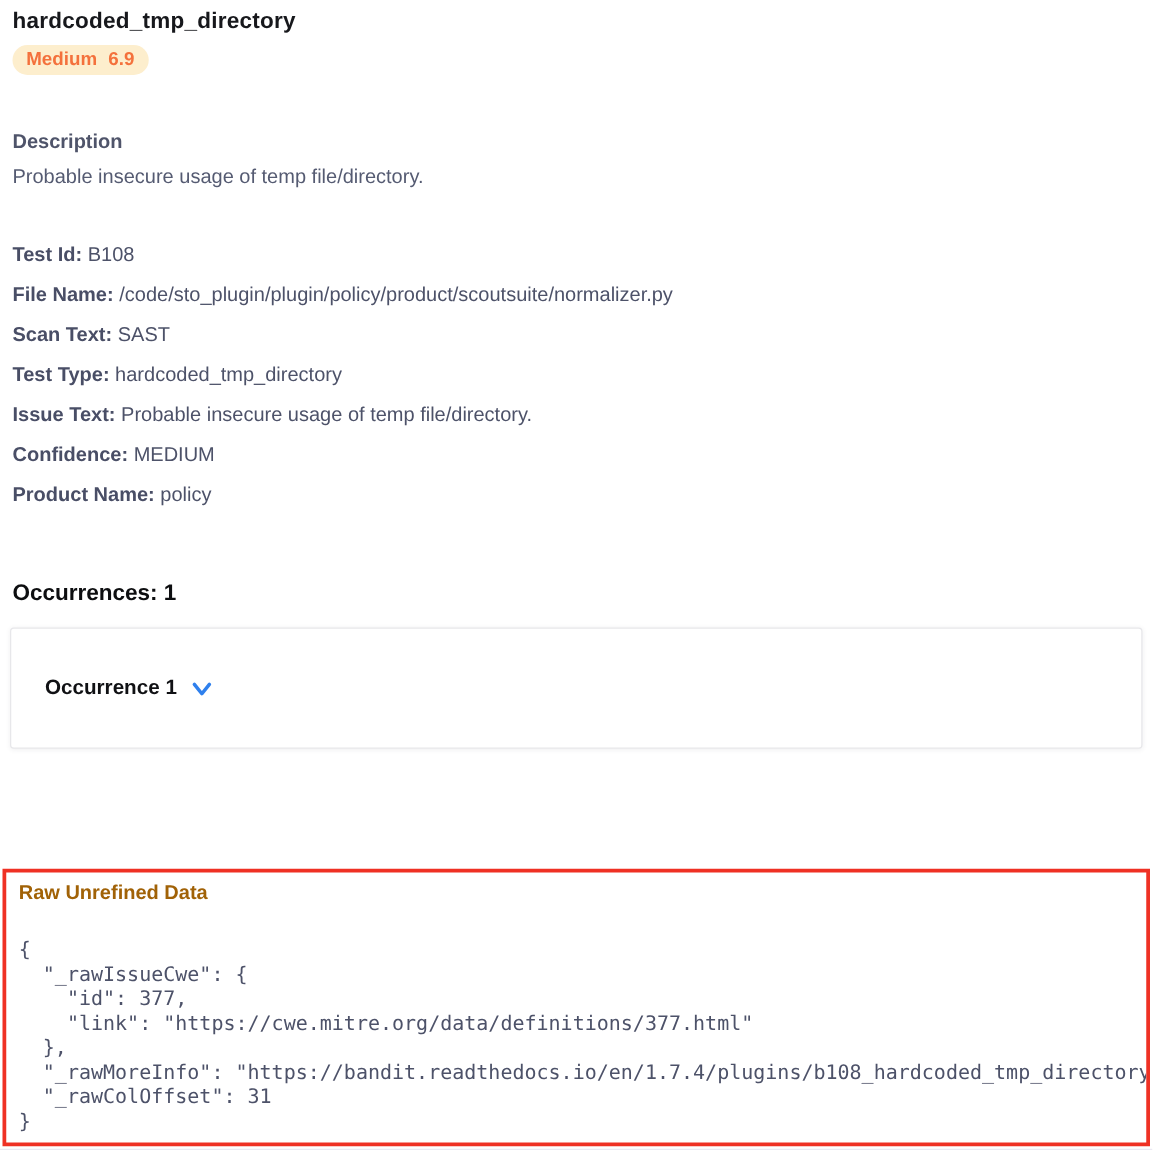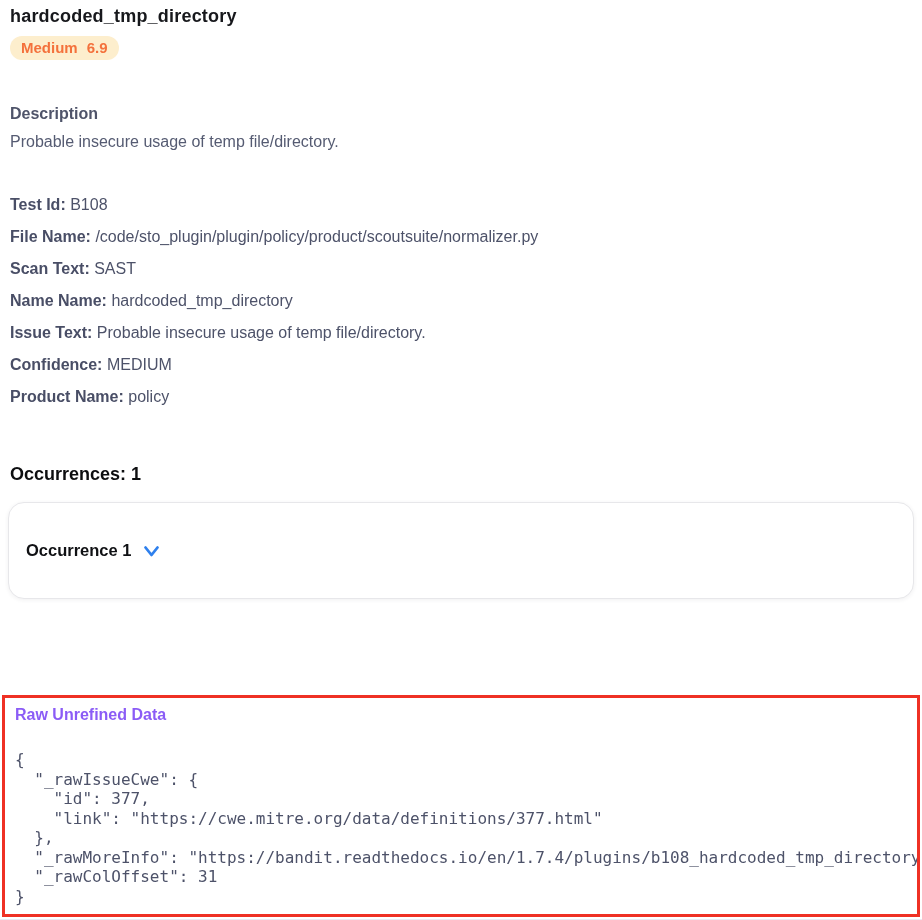--- a/index.html
+++ b/index.html
@@ -52,25 +52,25 @@
     margin: 51px 0 0 10px;
     font-size: 18px;
     font-weight: bold;
     color: #0d0e10;
   }
 
   .occurrence-card {
     margin: 17px 8px 0 8px;
     height: 97px;
     border: 1px solid #e7e7ea;
-    border-radius: 16px;
+    border-radius: 3px;
     background: #ffffff;
     box-shadow: 0 1px 4px rgba(40,40,60,0.07);
     display: flex;
-    padding-left: 17px;
+    padding-left: 27px;
   }
   .occurrence-header {
     display: inline-flex;
     align-items: center;
     gap: 12px;
     cursor: pointer;
   }
   .occurrence-label {
     font-size: 16.5px;
     font-weight: bold;
@@ -85,21 +85,21 @@
     top: 689px;
     height: 222px;
     border: 3px solid #ef3124;
     background: #ffffff;
     padding: 8px 0 0 10px;
     overflow: hidden;
   }
   .raw-heading {
     font-size: 16px;
     font-weight: bold;
-    color: #8b5cf6;
+    color: #a16207;
   }
   .raw-code {
     margin-top: 26px;
     font-family: "DejaVu Sans Mono", monospace;
     font-size: 16px;
     line-height: 19.5px;
     color: #4d5269;
     white-space: pre;
     overflow: hidden;
   }
@@ -133,21 +133,21 @@
     </div>
     <div class="meta-row">
       <b>File Name:</b>
       <span>/code/sto_plugin/plugin/policy/product/scoutsuite/normalizer.py</span>
     </div>
     <div class="meta-row">
       <b>Scan Text:</b>
       <span>SAST</span>
     </div>
     <div class="meta-row">
-      <b>Name Name:</b>
+      <b>Test Type:</b>
       <span>hardcoded_tmp_directory</span>
     </div>
     <div class="meta-row">
       <b>Issue Text:</b>
       <span>Probable insecure usage of temp file/directory.</span>
     </div>
     <div class="meta-row">
       <b>Confidence:</b>
       <span>MEDIUM</span>
     </div>

